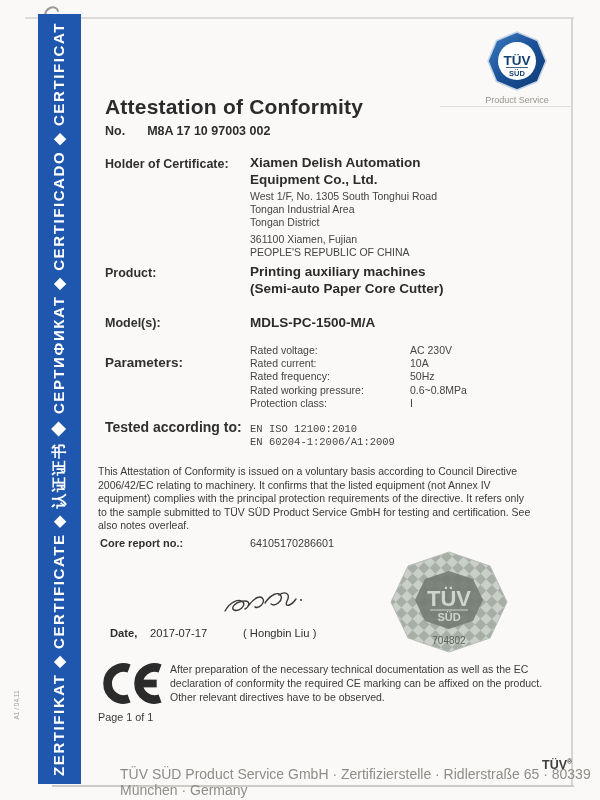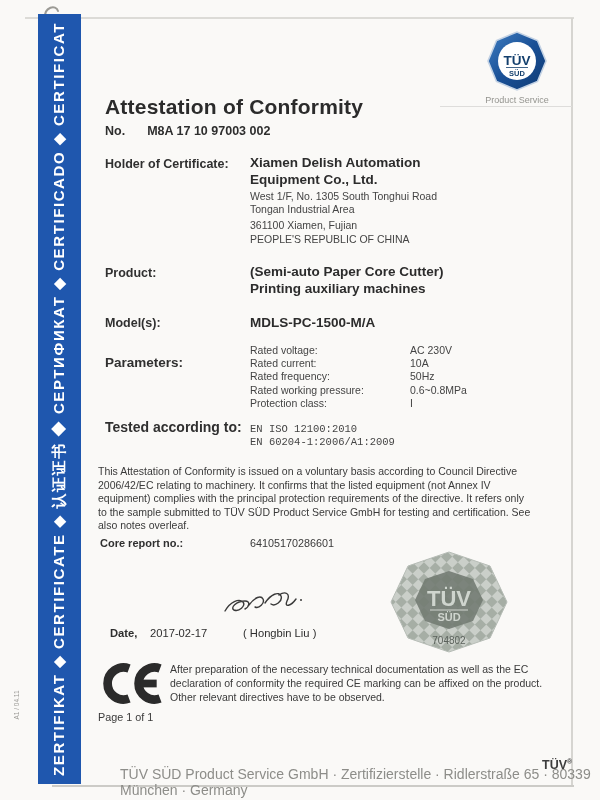--- a/index.html
+++ b/index.html
@@ -122,28 +122,29 @@
 </div>
 
 <div class="abs row-label holder-label">Holder of Certificate:</div>
 <div class="abs val-bold holder-name">
   <div>Xiamen Delish Automation</div>
   <div>Equipment Co., Ltd.</div>
 </div>
 <div class="abs small holder-addr">
   <div>West 1/F, No. 1305 South Tonghui Road</div>
   <div>Tongan Industrial Area</div>
+  <div>Tongan District</div>
   <div class="addr-gap">361100 Xiamen, Fujian</div>
   <div>PEOPLE'S REPUBLIC OF CHINA</div>
 </div>
 
 <div class="abs row-label product-label">Product:</div>
 <div class="abs val-bold product-value">
+  <div>Printing auxiliary machines</div>
   <div>(Semi-auto Paper Core Cutter)</div>
-  <div>Printing auxiliary machines</div>
 </div>
 
 <div class="abs row-label models-label">Model(s):</div>
 <div class="abs val-bold models-value">MDLS-PC-1500-M/A</div>
 
 <div class="abs row-label params-label">Parameters:</div>
 <div class="abs small params-grid">
   <div><span class="pname">Rated voltage:</span><span>AC 230V</span></div>
   <div><span class="pname">Rated current:</span><span>10A</span></div>
   <div><span class="pname">Rated frequency:</span><span>50Hz</span></div>
@@ -180,21 +181,21 @@
 
 <svg class="abs sig-box" viewBox="0 0 85 32">
   <path d="M3 22 C 8 13, 17 9, 21 13 C 24 17, 17 23, 12 21 C 8 19, 14 12, 23 12 C 29 12, 27 18, 23 20
            M 27 16 C 33 8, 39 6, 41 10 C 43 14, 37 20, 33 18
            M 43 14 C 49 5, 57 2, 59 7 C 61 12, 53 18, 49 15
            M 57 6 C 63 2, 69 4, 65 12 C 62 19, 69 17, 74 10" fill="none" stroke="#3a3a3a" stroke-width="1.4" stroke-linecap="round"></path>
   <circle cx="79" cy="11" r="1" fill="#3a3a3a"></circle>
 </svg>
 
 <div class="abs date-label">Date,</div>
-<div class="abs date-value">2017-02-17</div>
+<div class="abs date-value">2017-07-17</div>
 <div class="abs signer-name">( Hongbin Liu )</div>
 
 <svg class="abs ce-box" viewBox="0 0 64 44">
   <path d="M 30 6.5 A 16.5 16.5 0 1 0 30 37.5" fill="none" stroke="#2b2b2b" stroke-width="9"></path>
   <path d="M 62 6.5 A 16.5 16.5 0 1 0 62 37.5" fill="none" stroke="#2b2b2b" stroke-width="9"></path>
   <path d="M 42 22 H 58.5" fill="none" stroke="#2b2b2b" stroke-width="8"></path>
 </svg>
 <div class="abs ce-text">After preparation of the necessary technical documentation as well as the EC declaration of conformity the required CE marking can be affixed on the product. Other relevant directives have to be observed.</div>
 
 <div class="abs page-no">Page 1 of 1</div>

